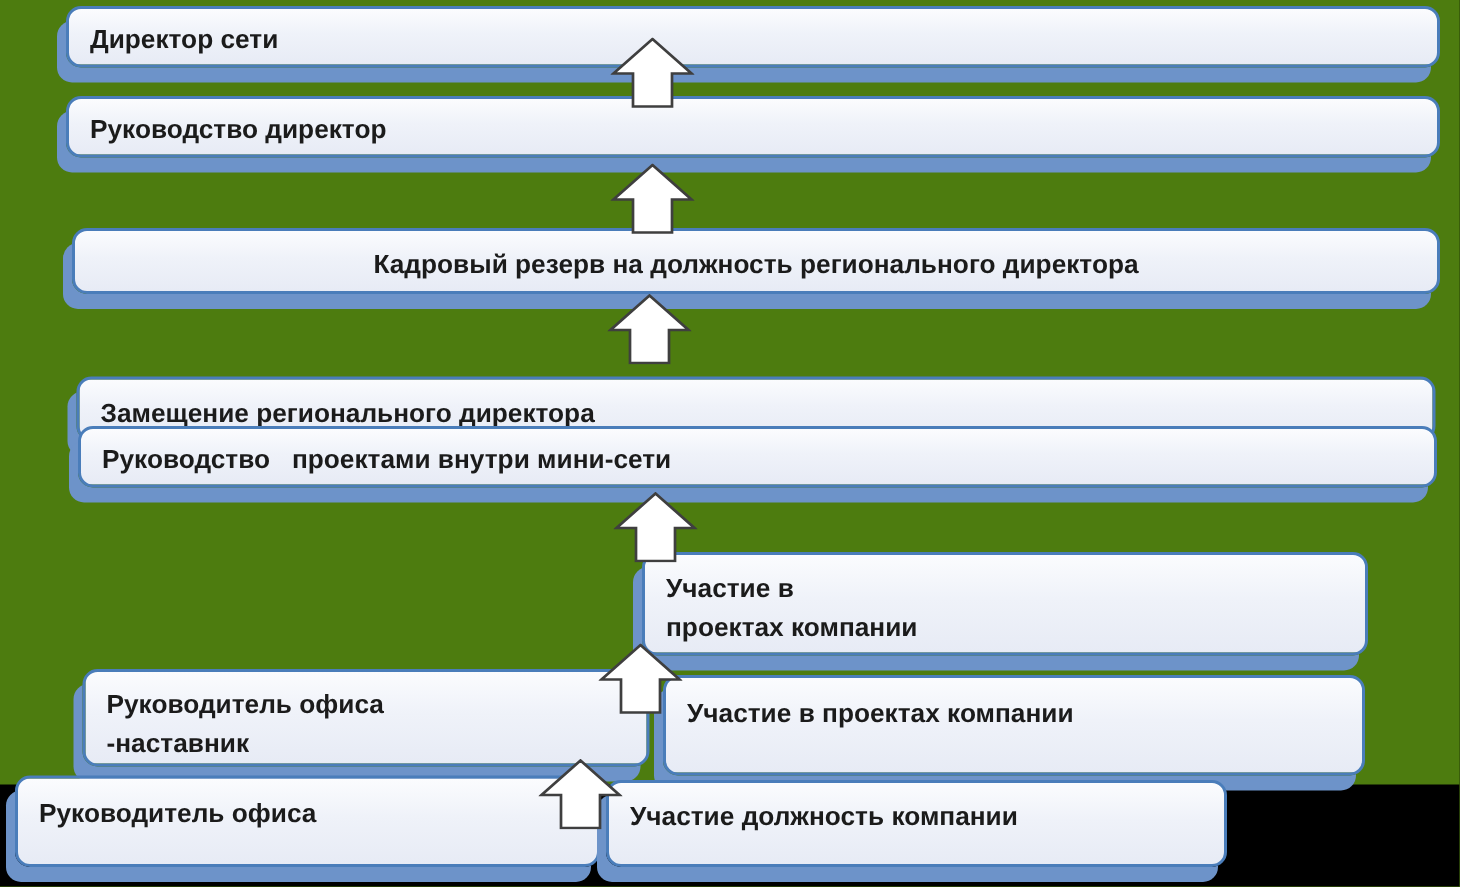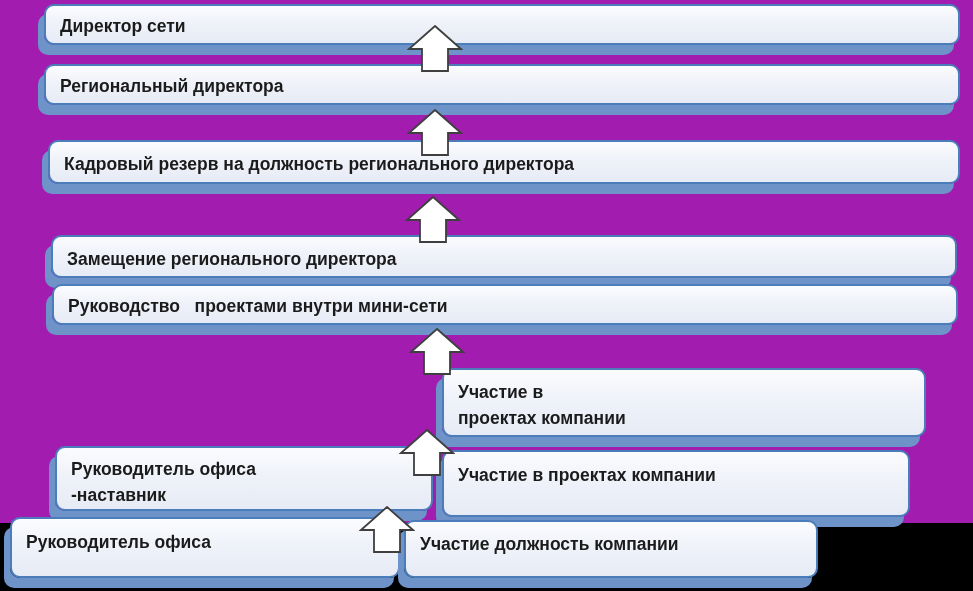--- a/index.html
+++ b/index.html
@@ -5,21 +5,21 @@
   html, body { margin: 0; padding: 0; }
   body {
     width: 973px; height: 591px;
     background: #000000;
     font-family: "Liberation Sans", sans-serif;
     overflow: hidden;
   }
   .stage {
     position: relative;
     width: 973px; height: 523px;
-    background: #a21caf;
+    background: #4d7c0f;
   }
   .box {
     position: absolute;
     box-sizing: border-box;
     border: 2.5px solid #4a7dba;
     border-radius: 10px;
     background: linear-gradient(180deg, #fbfcfe 0%, #eff2f9 45%, #e7ebf5 100%);
     box-shadow: -6px 10px 0 0 #6d93c9;
     color: #1b1b1b;
     font-weight: bold;
@@ -35,25 +35,25 @@
   }
   .arrow polygon {
     fill: #ffffff;
     stroke: #3f3f3f;
     stroke-width: 1.8;
     stroke-linejoin: miter;
   }
   
   #b0  { left: 44px;  top: 4px;   width: 916px; height: 41px; }
   #b1  { left: 44px;  top: 64px;  width: 916px; height: 41px; }
-  #b2  { left: 48px;  top: 140px; width: 912px; height: 44px; padding-top: 9px; }
-  #b3  { left: 51px;  top: 235px; width: 906px; height: 43px; padding-top: 9px; }
+  #b2  { left: 48px;  top: 152px; width: 912px; height: 44px; padding-top: 9px; text-align: center; }
+  #b3  { left: 51px;  top: 251px; width: 906px; height: 43px; padding-top: 9px; }
   #b4  { left: 52px;  top: 284px; width: 906px; height: 41px; }
   #b5  { left: 57px;  top: 368px; width: 370px; height: 69px; padding-top: 9px; }
-  #b6  { left: 442px; top: 368px; width: 484px; height: 69px; padding-top: 9px; }
+  #b6  { left: 428px; top: 368px; width: 484px; height: 69px; padding-top: 9px; }
   #b7  { left: 55px;  top: 446px; width: 378px; height: 65px; padding-top: 8px; }
   #b8  { left: 442px; top: 450px; width: 468px; height: 67px; padding-top: 10px; }
   #b9  { left: 10px;  top: 517px; width: 390px; height: 61px; padding-top: 10px; }
   #b10 { left: 404px; top: 520px; width: 414px; height: 58px; padding-top: 9px; }
   
   #a1 { left: 407px; top: 25px; }
   #a2 { left: 407px; top: 109px; }
   #a3 { left: 405px; top: 196px; }
   #a4 { left: 409px; top: 328px; }
   #a5 { left: 399px; top: 429px; }
@@ -62,21 +62,21 @@
 </head>
 <body>
 
 <div class="stage">
 
   <div class="box" id="b0">
     <span class="label">Директор сети</span>
   </div>
 
   <div class="box" id="b1">
-    <span class="label">Региональный директора</span>
+    <span class="label">Руководство директор</span>
   </div>
 
   <div class="box" id="b2">
     <span class="label">Кадровый резерв на должность регионального директора</span>
   </div>
 
   <div class="box" id="b3">
     <span class="label">Замещение регионального директора</span>
   </div>
 

